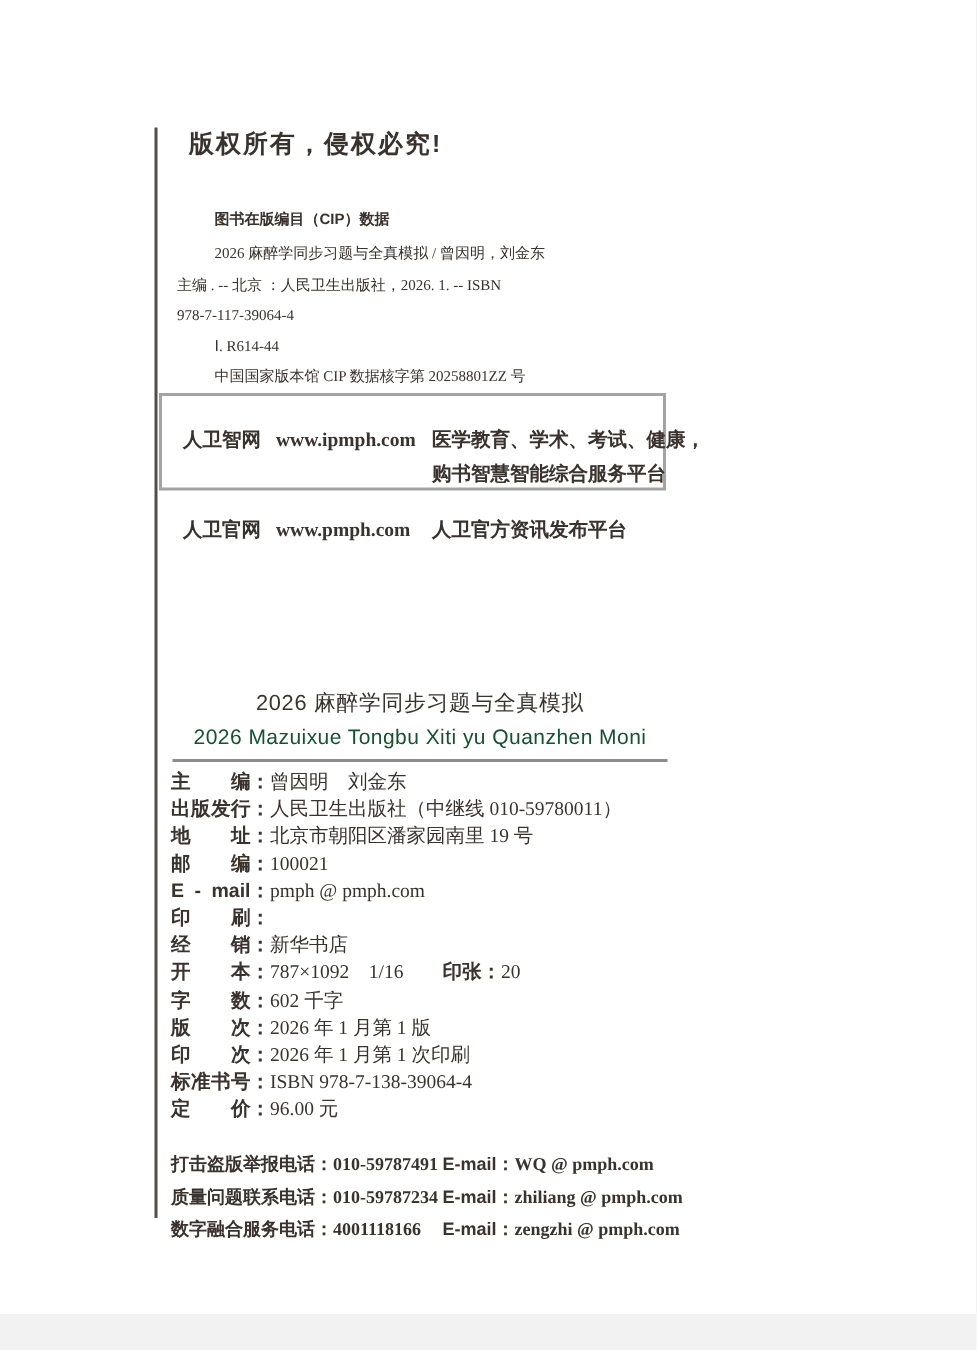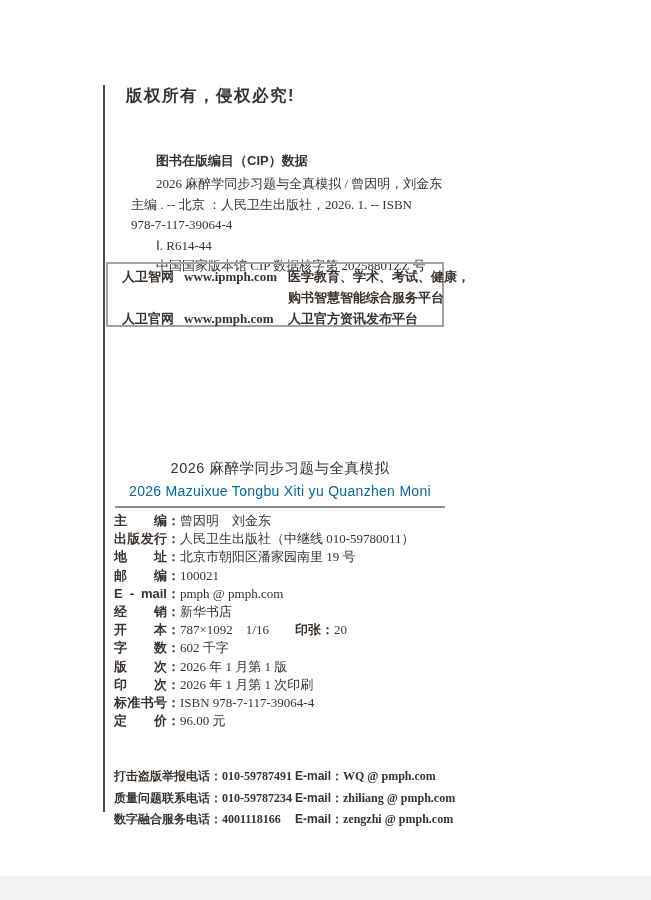--- a/index.html
+++ b/index.html
@@ -13,40 +13,40 @@
   .serif { font-family:"Liberation Serif", serif; }
 
   .vrule { position:absolute; left:103px; top:85px; width:2px; height:727px; background:#544d47; }
 
   .copyright {
     position:absolute; left:126px; top:85px;
     font-size:16.5px; font-weight:bold; letter-spacing:1.5px;
   }
 
   .cip {
-    position:absolute; left:131px; top:137px; width:350px;
-    font-size:13px; line-height:20.4px;margin-top:14px;
+    position:absolute; left:118px; top:137px; width:350px;
+    font-size:10px; line-height:20.4px;
   }
   .cip-title { font-weight:bold; padding-left:25px; margin-bottom:3px; }
   .cip-line { font-family:"Liberation Serif", serif; }
   .cip-line.indent { padding-left:25px; }
 
   .info-box {
     position:absolute; left:106px; top:262px; width:338px; height:65px;
     border:2px solid #a3a3a3; box-sizing:border-box;
     padding:3px 0 0 14px;
     font-size:13px; font-weight:bold; line-height:20.8px;
     white-space:nowrap;
   }
   .b-name { display:inline-block; width:62px; }
-  .b-url  { display:inline-block; width:104px; font-family:"Liberation Serif", serif; }
+  .b-url  { display:inline-block; width:104px; font-family:"Liberation Serif", serif;margin-top:16px; }
 
   .title-wrap { position:absolute; left:115px; top:459px; width:330px; text-align:center; }
   .t-cn { font-size:14.5px; font-weight:normal; letter-spacing:.5px; }
-  .t-py { margin-top:5px; font-size:14px; color:#0369a1; letter-spacing:.3px; }
+  .t-py { margin-top:5px; font-size:14px; color:#14532d; letter-spacing:.3px; }
 
   .divider { position:absolute; left:115px; top:506px; width:330px; height:2px; background:#8c8c8c; }
 
   .details {
     position:absolute; left:114px; top:512px; width:420px;
     font-size:13px; line-height:18.2px; white-space:nowrap;
   }
   .d-label {
     display:inline-block; width:53px; font-weight:bold;
     text-align:justify; text-align-last:justify;
@@ -95,26 +95,27 @@
   </div>
 
   <div class="divider"></div>
 
   <div class="details" id="details">
       <div class="d-row"><span class="d-label">主编</span><span class="d-colon">：</span><span class="d-value">曾因明　刘金东</span></div>
       <div class="d-row"><span class="d-label">出版发行</span><span class="d-colon">：</span><span class="d-value">人民卫生出版社（中继线 010-59780011）</span></div>
       <div class="d-row"><span class="d-label">地址</span><span class="d-colon">：</span><span class="d-value">北京市朝阳区潘家园南里 19 号</span></div>
       <div class="d-row"><span class="d-label">邮编</span><span class="d-colon">：</span><span class="d-value">100021</span></div>
       <div class="d-row"><span class="d-label">E - mail</span><span class="d-colon">：</span><span class="d-value">pmph @ pmph.com</span></div>
+      <div class="d-row"><span class="d-label">印刷</span><span class="d-colon">：</span><span class="d-value"></span></div>
       <div class="d-row"><span class="d-label">经销</span><span class="d-colon">：</span><span class="d-value">新华书店</span></div>
       <div class="d-row"><span class="d-label">开本</span><span class="d-colon">：</span><span class="d-value">787×1092　1/16</span><span class="d-label2">印张</span><span class="d-colon">：</span><span class="d-value">20</span></div>
       <div class="d-row"><span class="d-label">字数</span><span class="d-colon">：</span><span class="d-value">602 千字</span></div>
       <div class="d-row"><span class="d-label">版次</span><span class="d-colon">：</span><span class="d-value">2026 年 1 月第 1 版</span></div>
       <div class="d-row"><span class="d-label">印次</span><span class="d-colon">：</span><span class="d-value">2026 年 1 月第 1 次印刷</span></div>
-      <div class="d-row"><span class="d-label">标准书号</span><span class="d-colon">：</span><span class="d-value">ISBN 978-7-117-39064-4</span></div>
+      <div class="d-row"><span class="d-label">标准书号</span><span class="d-colon">：</span><span class="d-value">ISBN 978-7-138-39064-4</span></div>
       <div class="d-row"><span class="d-label">定价</span><span class="d-colon">：</span><span class="d-value">96.00 元</span></div>
     </div>
 
   <div class="hotlines" id="hotlines">
       <div class="h-row"><span class="h-first"><span>打击盗版举报电话</span><span>：</span><span class="serif">010-59787491</span></span><span class="h-mail"><span>E-mail</span><span>：</span><span class="serif">WQ @ pmph.com</span></span></div>
       <div class="h-row"><span class="h-first"><span>质量问题联系电话</span><span>：</span><span class="serif">010-59787234</span></span><span class="h-mail"><span>E-mail</span><span>：</span><span class="serif">zhiliang @ pmph.com</span></span></div>
       <div class="h-row"><span class="h-first"><span>数字融合服务电话</span><span>：</span><span class="serif">4001118166</span></span><span class="h-mail"><span>E-mail</span><span>：</span><span class="serif">zengzhi @ pmph.com</span></span></div>
     </div>
 
 </div>

